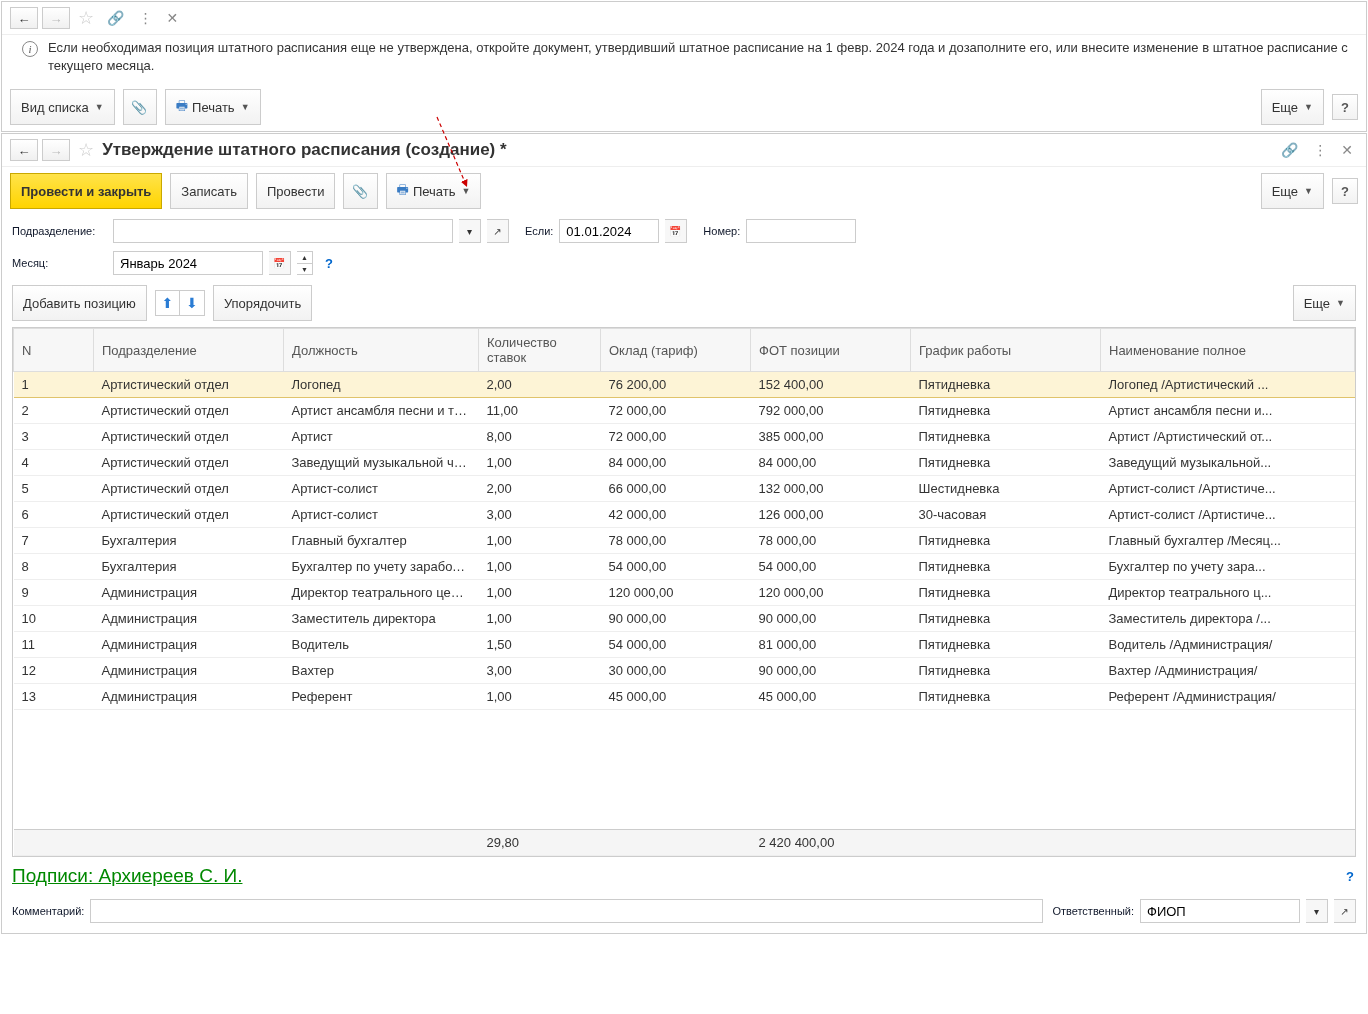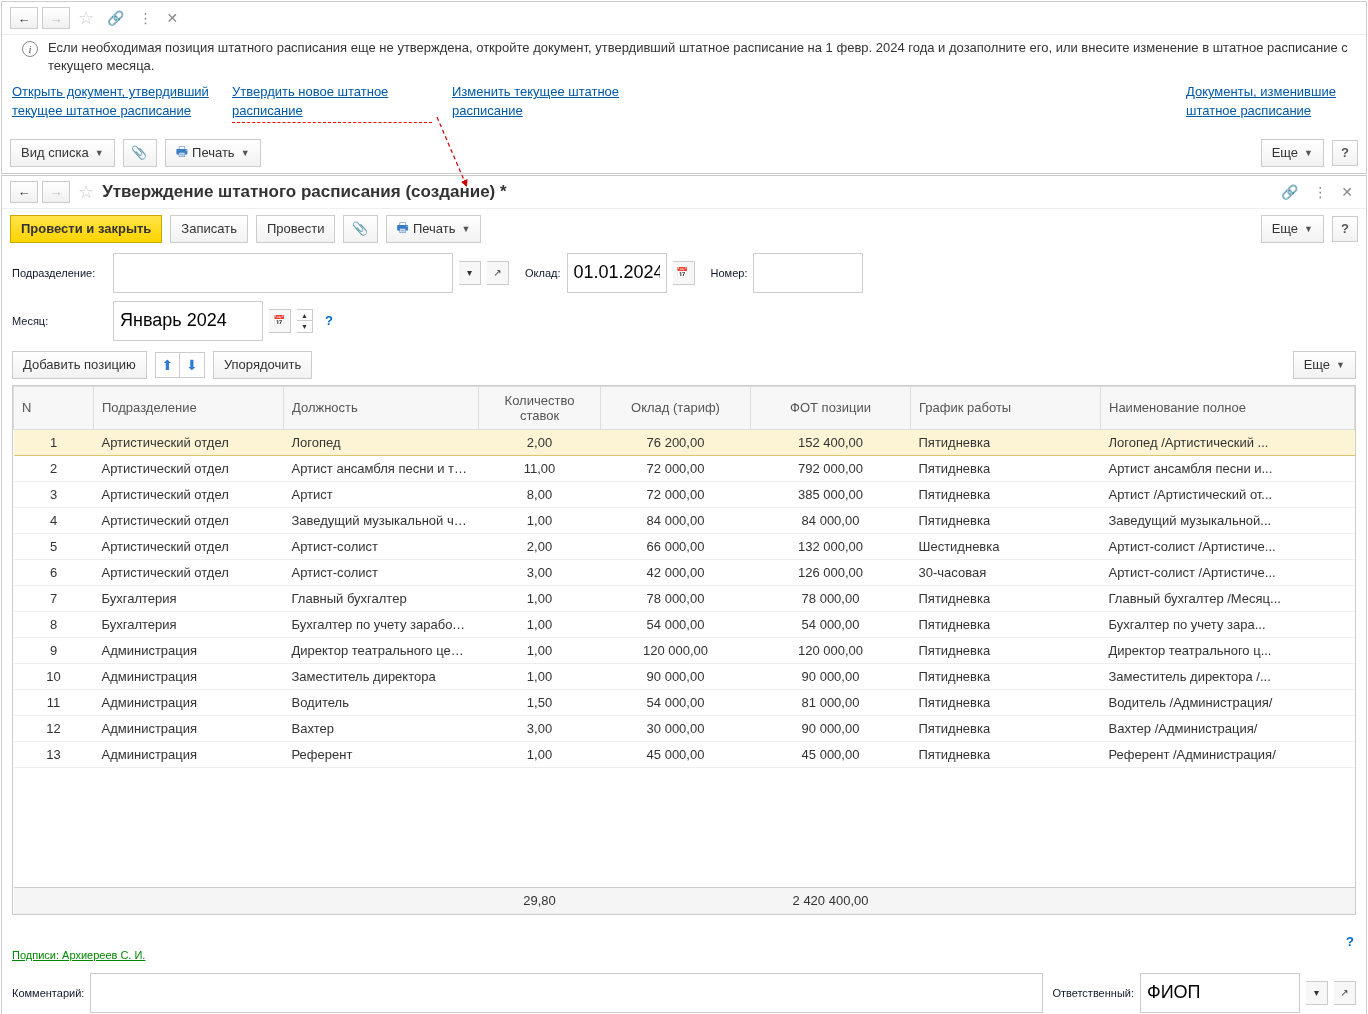--- a/index.html
+++ b/index.html
@@ -14,83 +14,76 @@
 .win-ctrl { font-size: 14px; color: #888; margin: 0 5px; cursor: pointer; }
 .info-bar { display: flex; align-items: flex-start; padding: 4px 8px 8px 20px; gap: 10px; }
 .info-icon { width: 16px; height: 16px; border: 1px solid #888; border-radius: 50%; display: flex; align-items: center; justify-content: center; font-style: italic; font-size: 11px; font-family: serif; color: #555; flex-shrink: 0; margin-top: 2px;}
 .info-text { font-size: 13px; color: #333; line-height: 1.4; }
 .links-row { display: flex; padding: 0 10px 10px 10px; gap: 20px; }
 .link { color: #0058a8; text-decoration: underline; font-size: 13px; line-height: 1.4; max-width: 200px;}
 .link.red-dash { border-bottom: 1px dashed red; padding-bottom: 2px; position: relative;}
 .link2 { color: #0058a8; text-decoration: underline; font-size: 13px; line-height: 1.4; max-width: 170px;}
 .links-spacer { flex: 1; }
 .toolbar { display: flex; align-items: center; padding: 6px 8px; gap: 8px; }
-.btn { border: 1px solid #ccc; background: linear-gradient(#fff,#f2f2f2); padding: 4px 10px; font-size: 13px; cursor: pointer; display: inline-flex; align-items: center; gap: 4px; height: 28px; }
+.btn { border: 1px solid #ccc; background: linear-gradient(#fff,#f2f2f2); padding: 4px 10px; font-size: 13px; cursor: pointer; display: inline-flex; align-items: center; gap: 4px; height: 36px; }
 .btn.yellow { background: linear-gradient(#ffe34a,#ffd400); border-color: #c9a800; font-weight: bold; }
 .btn.icon-only { padding: 4px 8px; }
 .dd-arrow { font-size: 9px; color: #555; margin-left: 2px;}
 .print-icon { color: #3a7cc4; }
 .clip-icon { color: #888; }
 .spacer { flex: 1; }
 .form-row { display: flex; align-items: center; padding: 4px 10px; gap: 6px; }
 .label { font-size: 11px; color: #0f172a; }
-.input-box { border: 1px solid #ccc; height: 40px; padding: 2px 6px; font-size: 18px; background: #fff; }
+.input-box { border: 1px solid #ccc; height: 24px; padding: 2px 6px; font-size: 13px; background: #fff; }
 .mini-btn { width: 22px; height: 24px; border: 1px solid #ccc; border-left: none; background: #f7f7f7; display: inline-flex; align-items: center; justify-content: center; font-size: 10px; cursor: pointer; }
 .spinners { display:flex; flex-direction:column; border:1px solid #ccc; border-left:none; height:24px; width:16px;}
 .spinners div{flex:1; display:flex; align-items:center; justify-content:center; font-size:7px; border-bottom:1px solid #ccc; cursor:pointer;}
 .spinners div:last-child{border-bottom:none;}
 .q-icon { color: #0066cc; font-weight: bold; margin-left: 6px; cursor: pointer;}
 .tbl-toolbar { display: flex; align-items: center; padding: 6px 10px; gap: 8px; }
 .small-arrows { display:flex; border:1px solid #ccc;}
 .small-arrows span{width:24px;height:24px; display:flex;align-items:center;justify-content:center;font-size:14px;cursor:pointer;}
 .small-arrows span:first-child{border-right:1px solid #ccc; color:#2a7cd4;}
 .small-arrows span:last-child{color:#2a7cd4;}
 .table-wrap { border: 1px solid #ccc; margin: 0 10px; }
 table { width: 100%; border-collapse: collapse; table-layout: fixed; }
 th { background: #f7f7f7; border: 1px solid #ddd; padding: 6px 8px; text-align: left; font-weight: normal; font-size: 13px; color: #555; }
 td { border-bottom: 1px solid #eee; padding: 5px 8px; font-size: 13px; color: #333; white-space: nowrap; overflow: hidden; text-overflow: ellipsis; }
 tr.selected td { background: #fdf4d6; border-top: 1px solid #e0c36b; border-bottom: 1px solid #e0c36b; }
-td.num, th.num { text-align: center; }
+td.num, th.num { text-align: left; }
 .col-n { width: 80px; }
 .col-dep { width: 190px; }
 .col-pos { width: 195px; }
 .col-cnt { width: 122px; }
 .col-sal { width: 150px; }
 .col-fot { width: 160px; }
 .col-sched { width: 190px; }
 .col-full { width: auto; }
 .totals-row td { background: #f5f5f5; border-top: 1px solid #ccc; font-weight: normal;}
 .empty-space { height: 120px; }
-.sig-link { color: #008800; text-decoration: underline; font-size: 11px; padding: 8px 10px; display: inline-block; margin-top: 26px;}
+.sig-link { color: #008800; text-decoration: underline; font-size: 19px; padding: 8px 10px; display: inline-block;}
 .footer-row { display: flex; align-items: center; padding: 4px 10px 10px 10px; gap: 6px; }
 .arrow-svg { position:absolute; left:430px; top:110px; pointer-events:none; }
 .help-btn { width:26px; height:26px; border:1px solid #ccc; background:linear-gradient(#fff,#f2f2f2); display:inline-flex; align-items:center; justify-content:center; font-weight:bold; color:#555;}
 </style>
 </head>
 <body>
 
 <div class="window" style="position:relative;">
   <div class="win-header">
     <span class="nav-btn">←</span>
     <span class="nav-btn disabled">→</span>
     <span class="star-icon">☆</span>
     <span class="win-ctrl">🔗</span>
     <span class="win-ctrl">⋮</span>
     <span class="win-ctrl">✕</span>
   </div>
   <div class="info-bar">
     <span class="info-icon">i</span>
     <span class="info-text">Если необходимая позиция штатного расписания еще не утверждена, откройте документ, утвердивший штатное расписание на 1 февр. 2024 года и дозаполните его, или внесите изменение в штатное расписание с текущего месяца.</span>
-  </div>
-  <div class="links-row">
-    <a class="link">Открыть документ, утвердивший текущее штатное расписание</a>
-    <a class="link red-dash">Утвердить новое штатное расписание</a>
-    <a class="link">Изменить текущее штатное расписание</a>
-    <div class="links-spacer"></div>
-    <a class="link2">Документы, изменившие штатное расписание</a>
   </div>
   <div class="toolbar">
     <span class="btn">
         <span>Вид списка</span>
         <span class="dd-arrow">▼</span>
       </span>
     <span class="btn icon-only">
         <span class="clip-icon">📎</span>
       </span>
     <span class="btn">
@@ -142,21 +135,21 @@
         <span>Еще</span>
         <span class="dd-arrow">▼</span>
       </span>
     <span class="help-btn">?</span>
   </div>
   <div class="form-row">
     <span class="label" style="width:95px">Подразделение:</span>
     <input class="input-box" style="width: 340px;">
     <span class="mini-btn">▾</span>
     <span class="mini-btn">↗</span>
-    <span class="label" style="margin-left:10px">Оклад:</span>
+    <span class="label" style="margin-left:10px">Если:</span>
     <input class="input-box" style="width: 100px;" value="01.01.2024">
     <span class="mini-btn">📅</span>
     <span class="label" style="margin-left:10px">Номер:</span>
     <input class="input-box" style="width: 110px;">
   </div>
   <div class="form-row">
     <span class="label" style="width:95px">Месяц:</span>
     <input class="input-box" style="width: 150px;" value="Январь 2024">
     <span class="mini-btn">📅</span>
     <div class="spinners">

